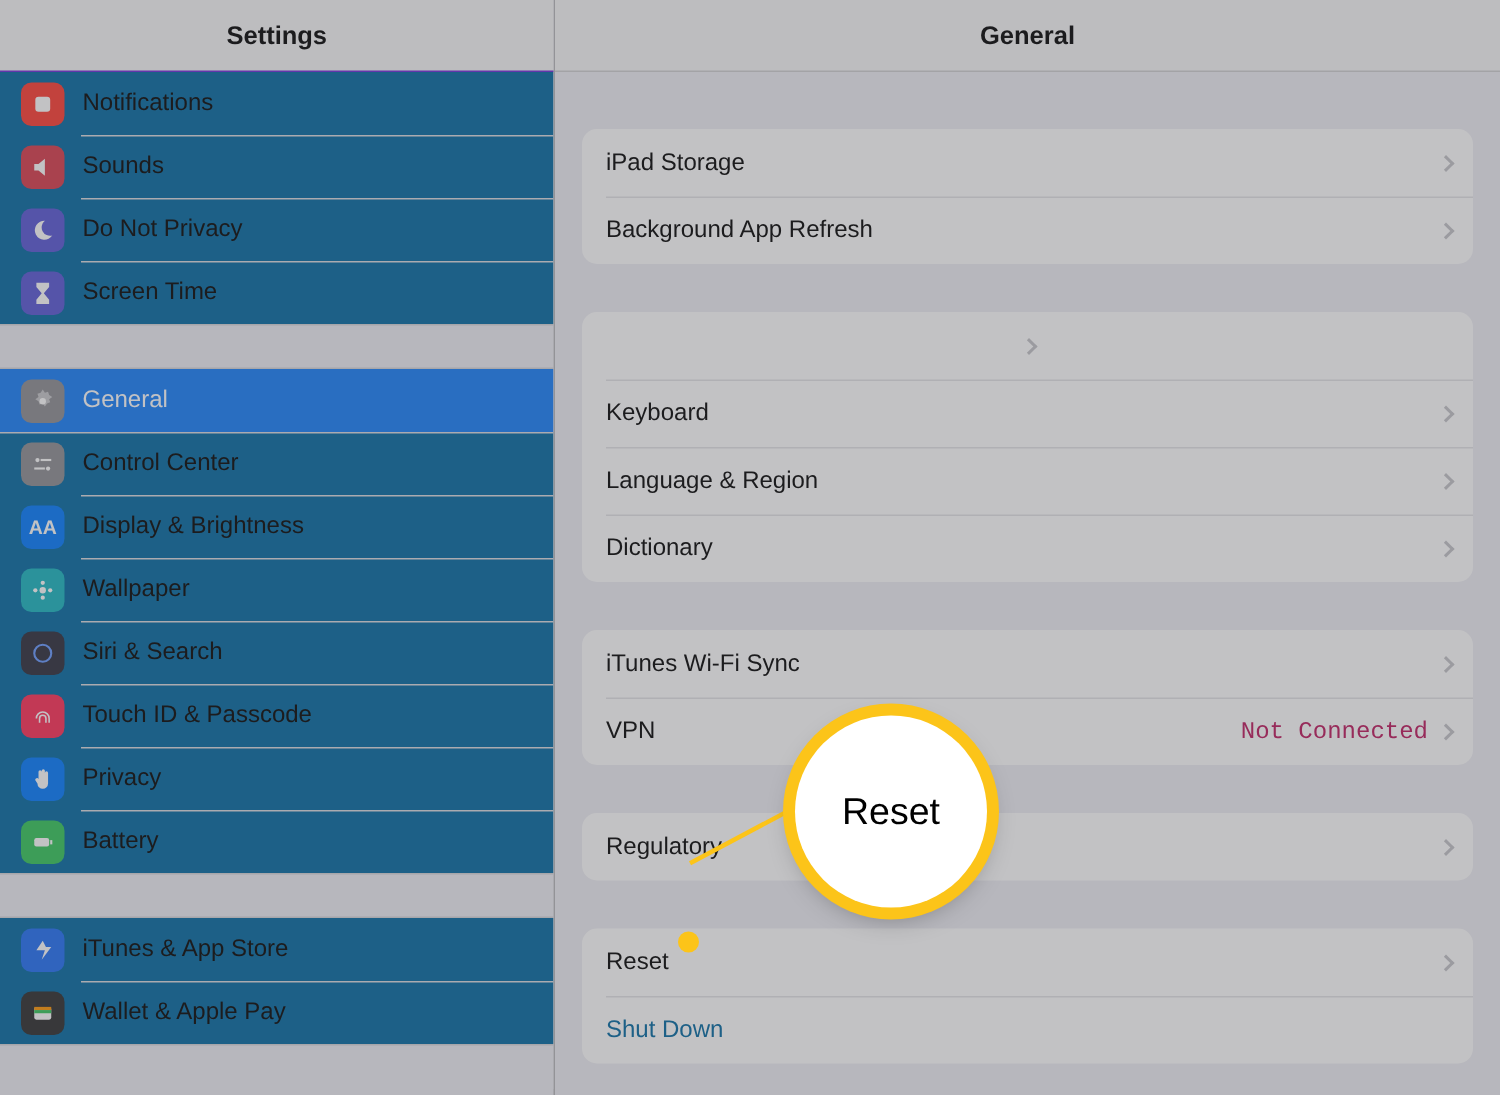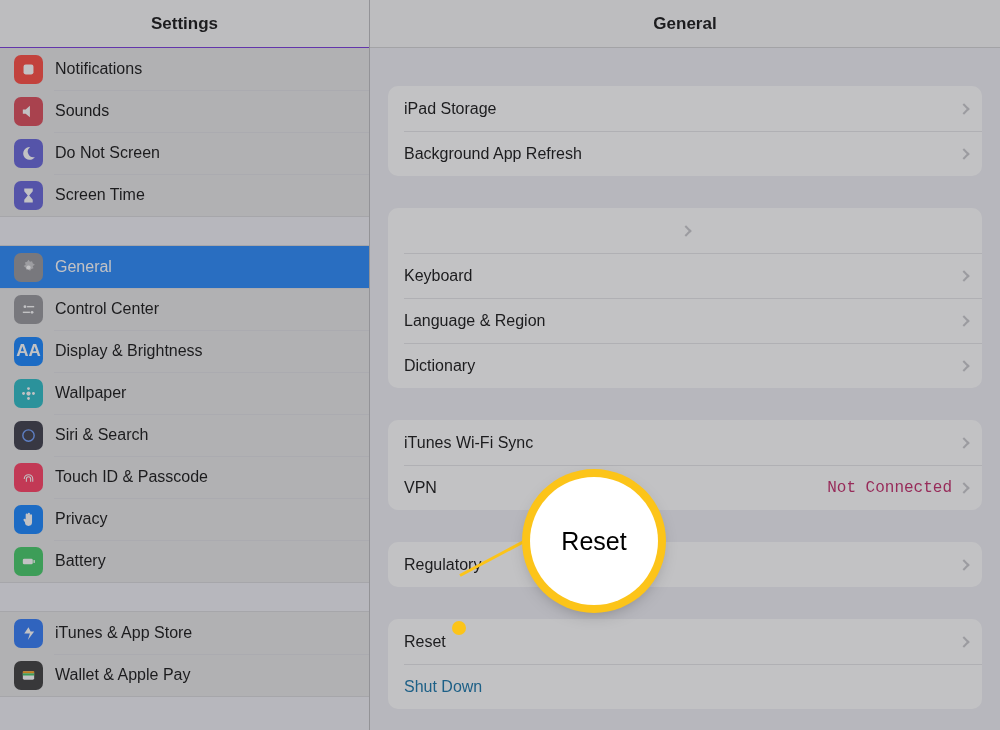--- a/index.html
+++ b/index.html
@@ -34,21 +34,21 @@
   .sidebar-scroll { flex: 1; overflow: hidden; }
   .sb-group { background: #fff; }
   .sb-gap { height: 30px; background: #efeff4; border-top: 1px solid #d4d4d8; border-bottom: 1px solid #d4d4d8; }
   .sb-item {
     display: flex;
     align-items: center;
     height: 42px;
     padding-left: 14px;
     font-size: 16px;
     color: #000;
-    background: #e5e5e5;
+    background: #0369a1;
     position: relative;
     cursor: pointer;
   }
   .sb-item + .sb-item::before {
     content: "";
     position: absolute;
     left: 54px; right: 0; top: 0;
     height: 1px;
     background: #dcdce0;
   }
@@ -204,21 +204,21 @@
               </svg>
             </div>
           <span>Sounds</span>
         </div>
         <div class="sb-item">
           <div class="sb-icon ic-dnd">
               <svg class="glyph" viewBox="0 0 24 24" fill="#fff">
                 <path d="M14 3a9 9 0 1 0 7 14 8 8 0 0 1-7-14z"></path>
               </svg>
             </div>
-          <span>Do Not Screen</span>
+          <span>Do Not Privacy</span>
         </div>
         <div class="sb-item">
           <div class="sb-icon ic-screentime">
               <svg class="glyph" viewBox="0 0 24 24" fill="#fff">
                 <path d="M6 2h12v4l-5 6 5 6v4H6v-4l5-6-5-6V2z"></path>
               </svg>
             </div>
           <span>Screen Time</span>
         </div>
       </div>
@@ -241,21 +241,21 @@
                 <circle cx="7" cy="8" r="2"></circle>
                 <rect x="10" y="7" width="10" height="2"></rect>
                 <circle cx="17" cy="16" r="2"></circle>
                 <rect x="4" y="15" width="10" height="2"></rect>
               </svg>
             </div>
           <span>Control Center</span>
         </div>
         <div class="sb-item">
           <div class="sb-icon ic-display">
-              <span style="font-weight:700;font-size:17px">AA</span>
+              <span style="font-weight:700;font-size:13px">AA</span>
             </div>
           <span>Display &amp; Brightness</span>
         </div>
         <div class="sb-item">
           <div class="sb-icon ic-wallpaper">
               <svg class="glyph" viewBox="0 0 24 24" fill="#fff">
                 <circle cx="12" cy="12" r="3"></circle>
                 <circle cx="12" cy="5" r="2"></circle>
                 <circle cx="12" cy="19" r="2"></circle>
                 <circle cx="5" cy="12" r="2"></circle>

